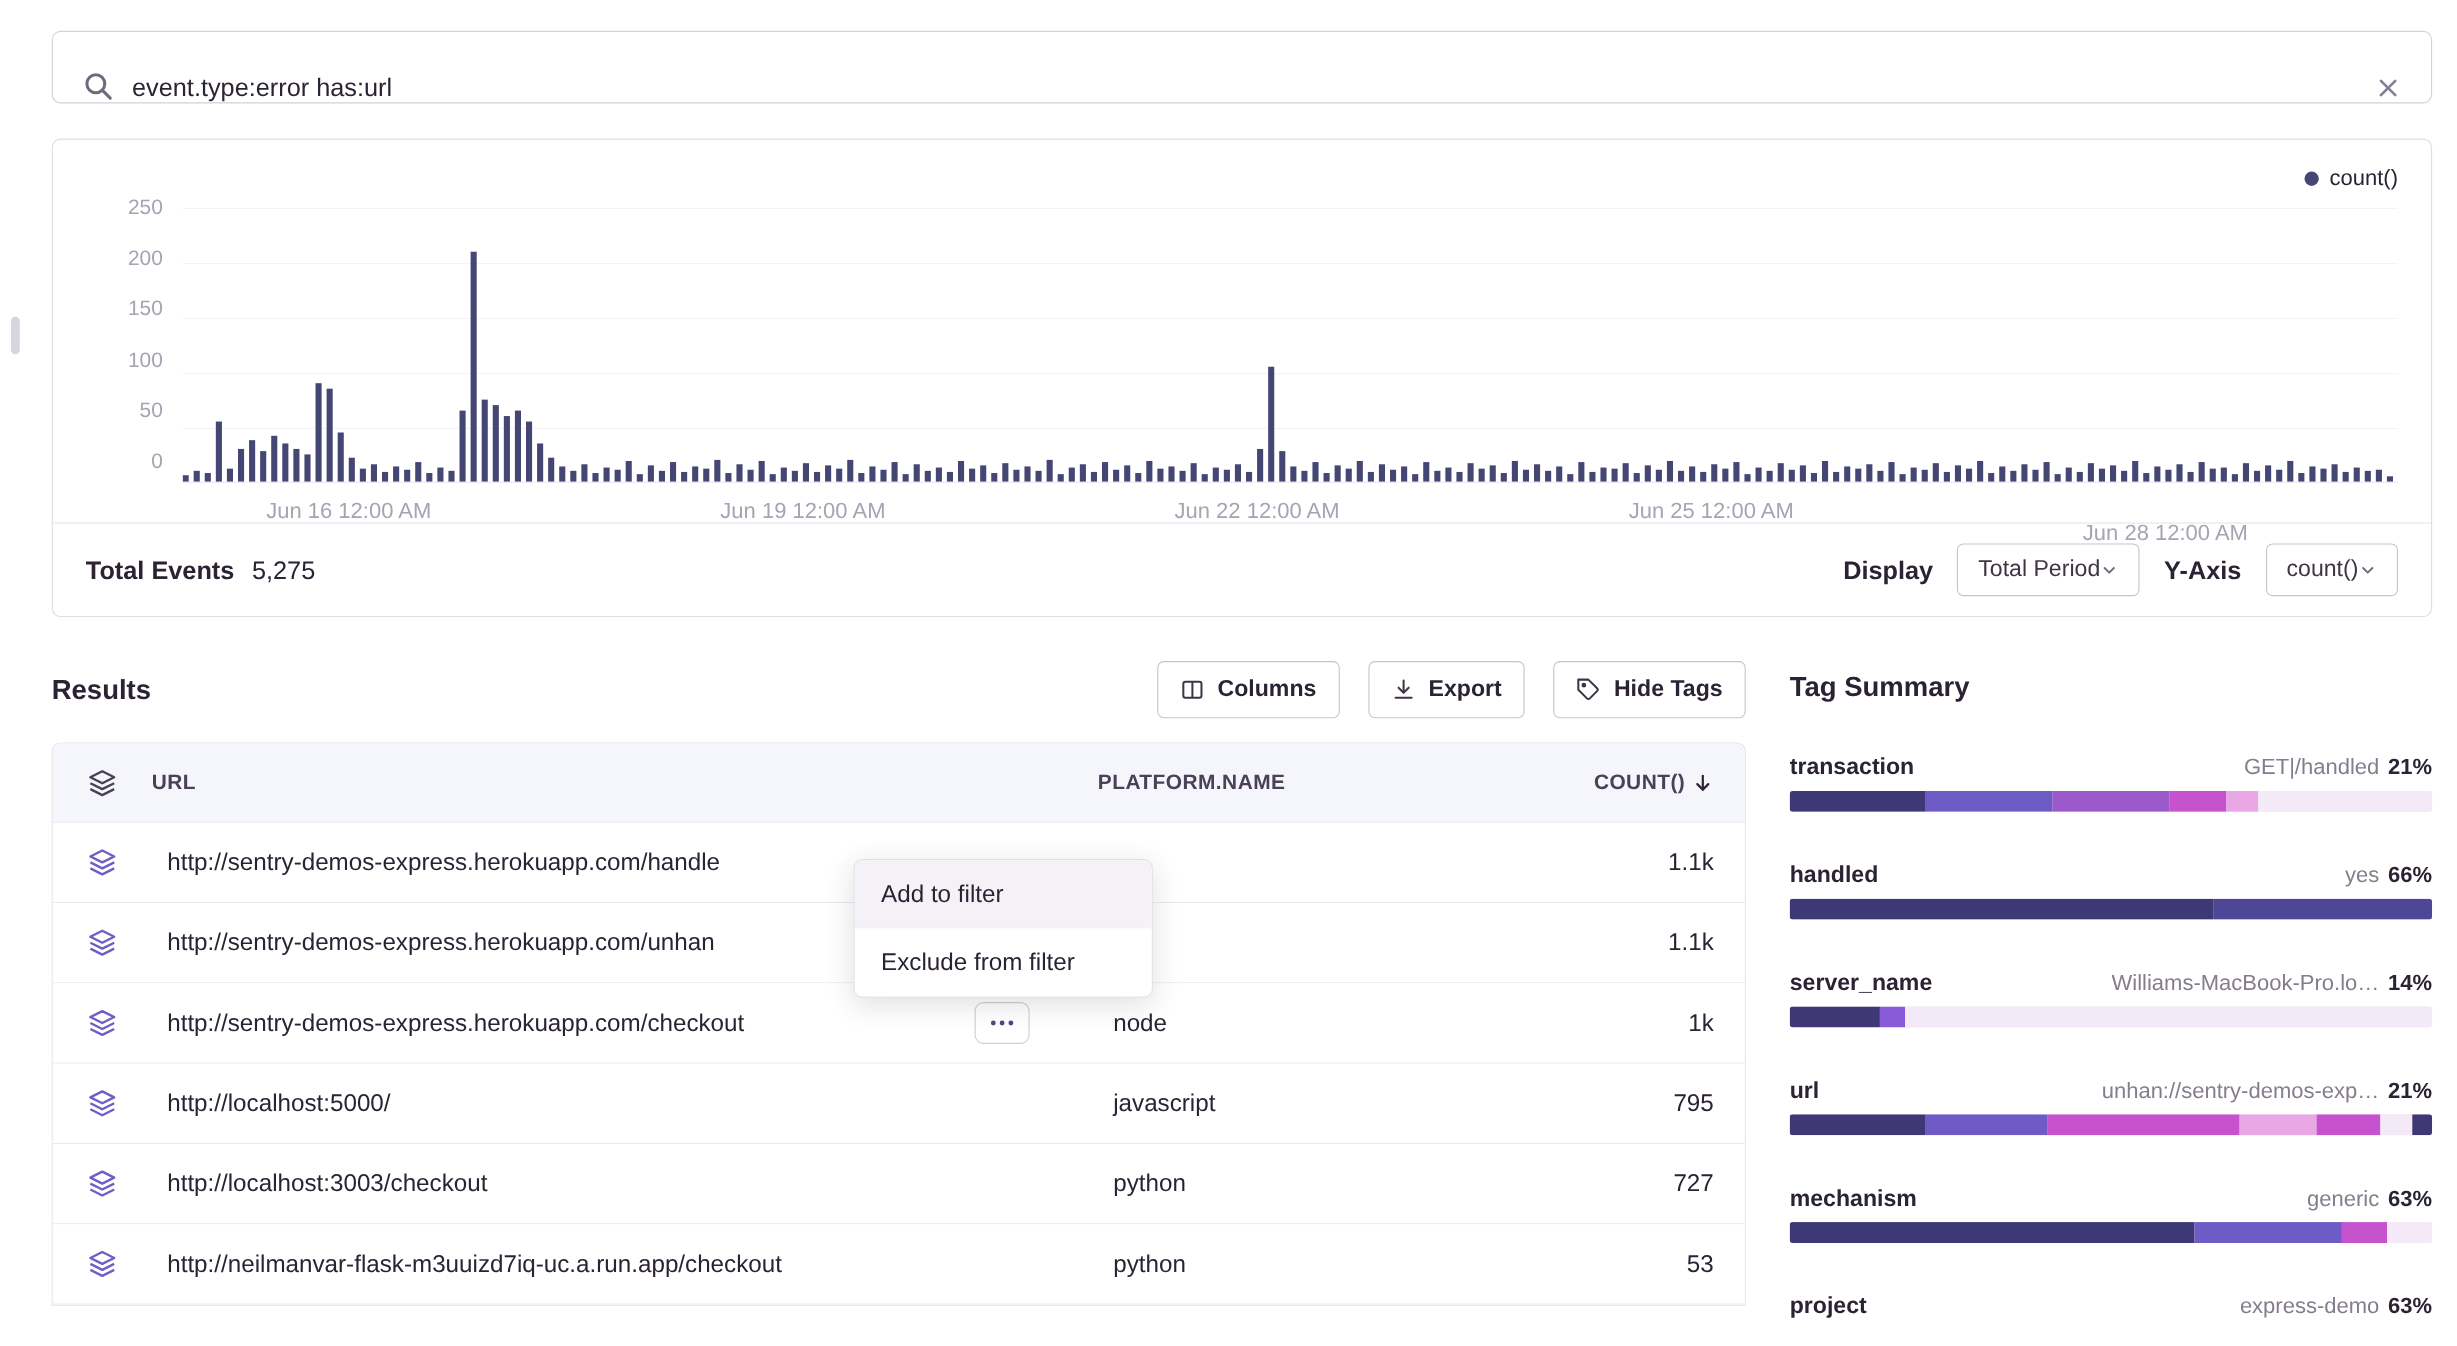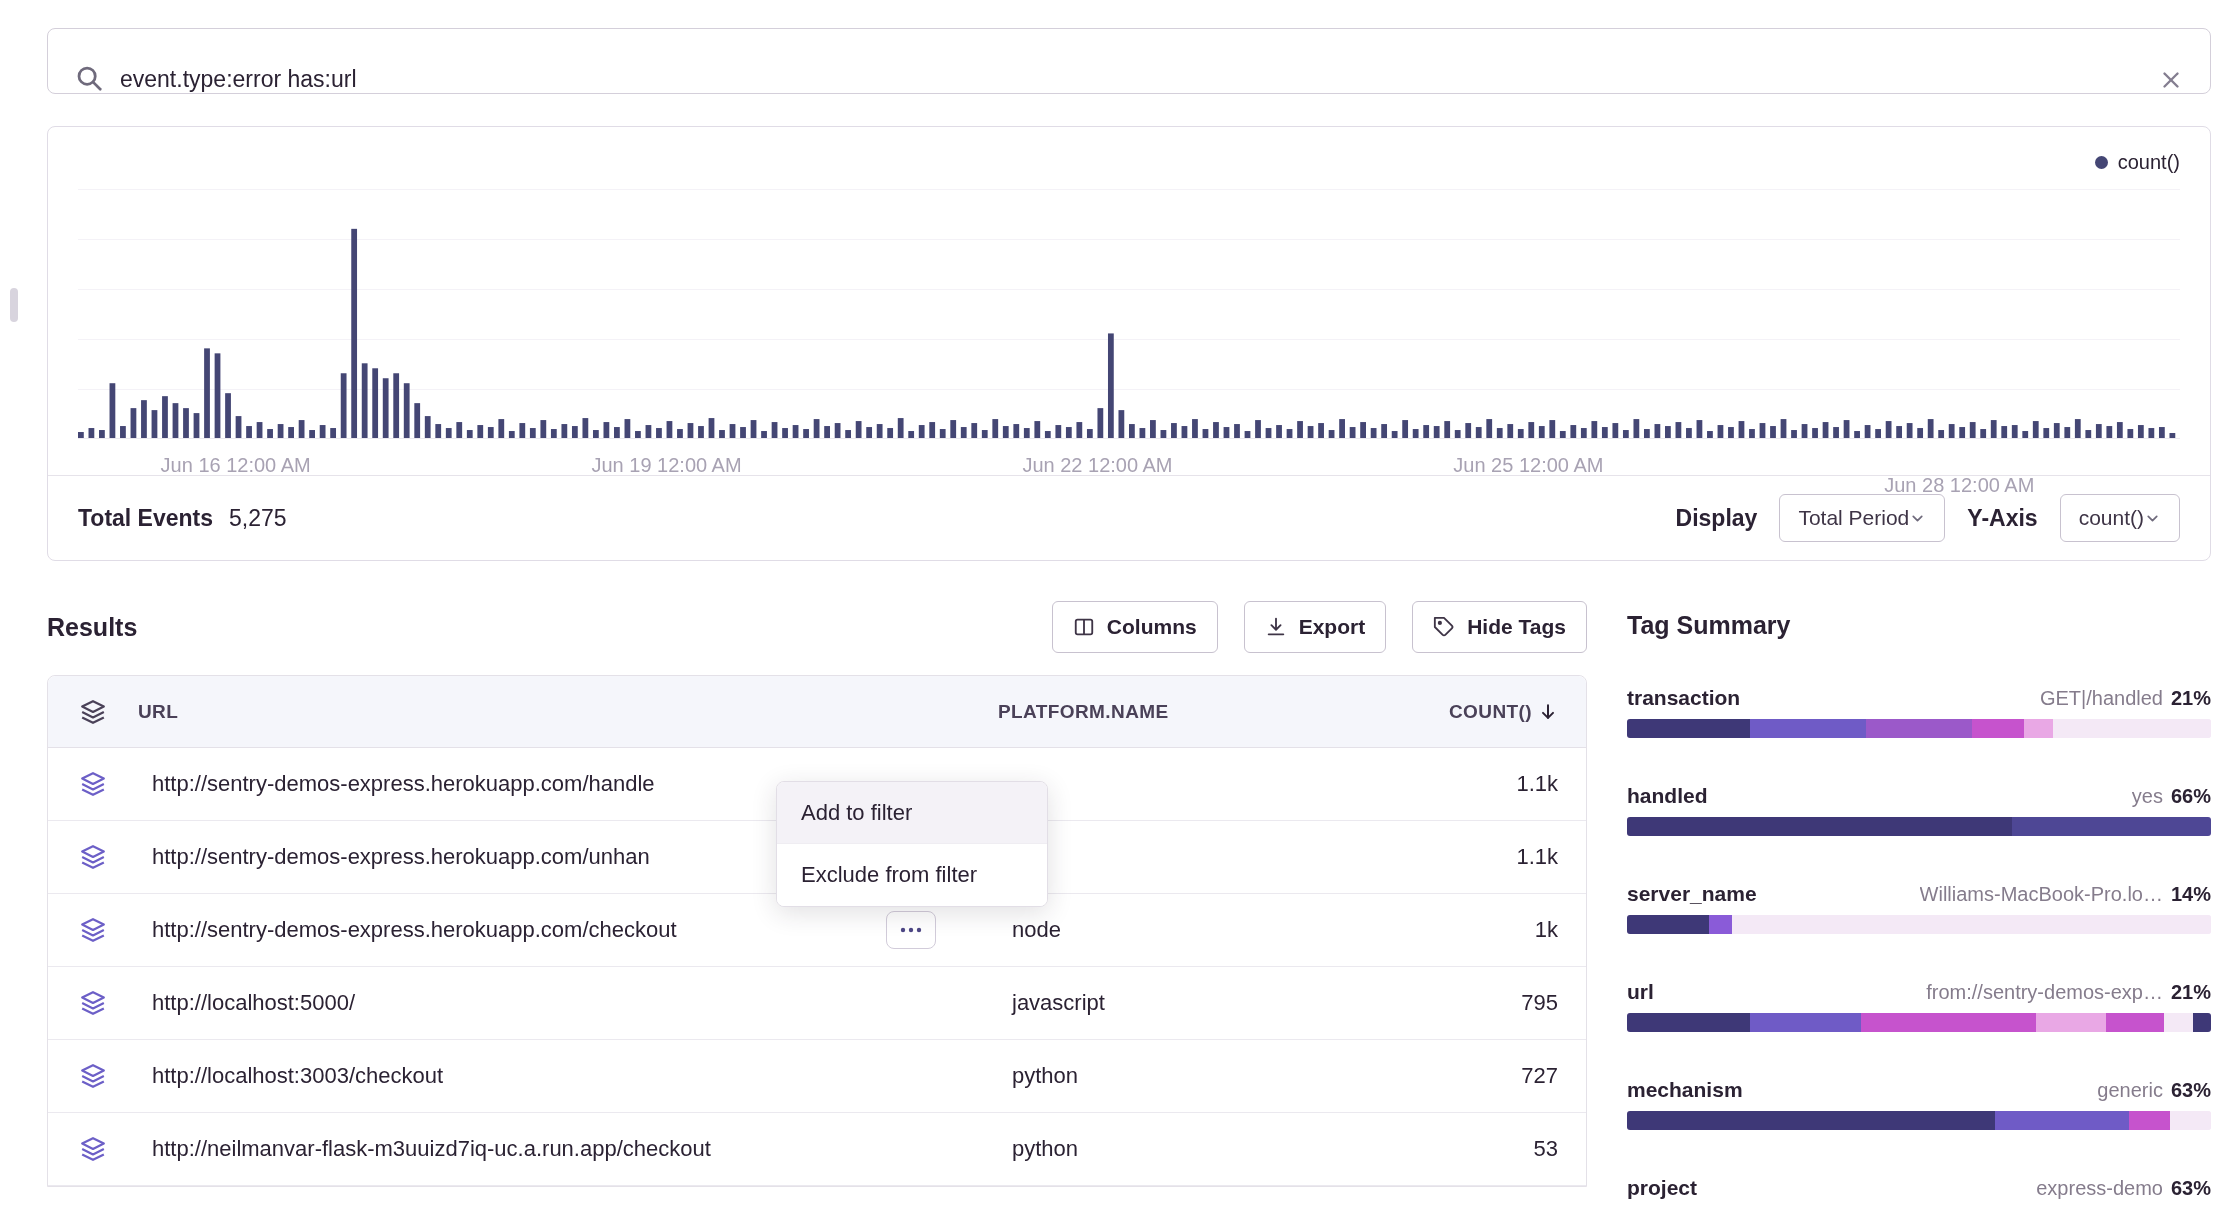--- a/index.html
+++ b/index.html
@@ -124,20 +124,28 @@
     </button>
   </div>
 
   <section class="chart-panel">
     <div class="chart-body">
       <div class="legend">
         <span class="dot" style="background: rgb(68, 70, 116);"></span>
         <span class="lbl">count()</span>
       </div>
       <div class="chart-area">
+        <div class="y-axis">
+          <span>250</span>
+          <span>200</span>
+          <span>150</span>
+          <span>100</span>
+          <span>50</span>
+          <span>0</span>
+        </div>
         <div class="plot">
           <svg preserveAspectRatio="none" viewBox="0 0 1000 250">
               <rect x="0.00" y="244.00" width="2.75" height="6.00" fill="#444674"></rect>
               <rect x="5.00" y="240.00" width="2.75" height="10.00" fill="#444674"></rect>
               <rect x="10.00" y="242.00" width="2.75" height="8.00" fill="#444674"></rect>
               <rect x="15.00" y="195.00" width="2.75" height="55.00" fill="#444674"></rect>
               <rect x="20.00" y="238.00" width="2.75" height="12.00" fill="#444674"></rect>
               <rect x="25.00" y="220.00" width="2.75" height="30.00" fill="#444674"></rect>
               <rect x="30.00" y="212.00" width="2.75" height="38.00" fill="#444674"></rect>
               <rect x="35.00" y="222.00" width="2.75" height="28.00" fill="#444674"></rect>
@@ -563,21 +571,21 @@
             <div class="seg" style="width: 14%; background: rgb(62, 56, 119);"></div>
             <div class="seg" style="width: 4%; background: rgb(138, 91, 216);"></div>
             <div class="seg" style="width: 82%; background: rgb(244, 233, 246);"></div>
           </div>
       </div>
 
 
       <div class="tag-block">
         <div class="tag-head">
           <span class="tag-name">url</span>
-          <span class="tag-valwrap"><span>from://sentry-demos-exp…</span><b>21%</b></span>
+          <span class="tag-valwrap"><span>unhan://sentry-demos-exp…</span><b>21%</b></span>
         </div>
         <div class="tag-bar">
             <div class="seg" style="width: 21%; background: rgb(62, 56, 119);"></div>
             <div class="seg" style="width: 19%; background: rgb(111, 91, 198);"></div>
             <div class="seg" style="width: 30%; background: rgb(198, 83, 205);"></div>
             <div class="seg" style="width: 12%; background: rgb(233, 168, 229);"></div>
             <div class="seg" style="width: 10%; background: rgb(198, 83, 205);"></div>
             <div class="seg" style="width: 5%; background: rgb(244, 233, 246);"></div>
             <div class="seg" style="width: 3%; background: rgb(62, 56, 119);"></div>
           </div>

